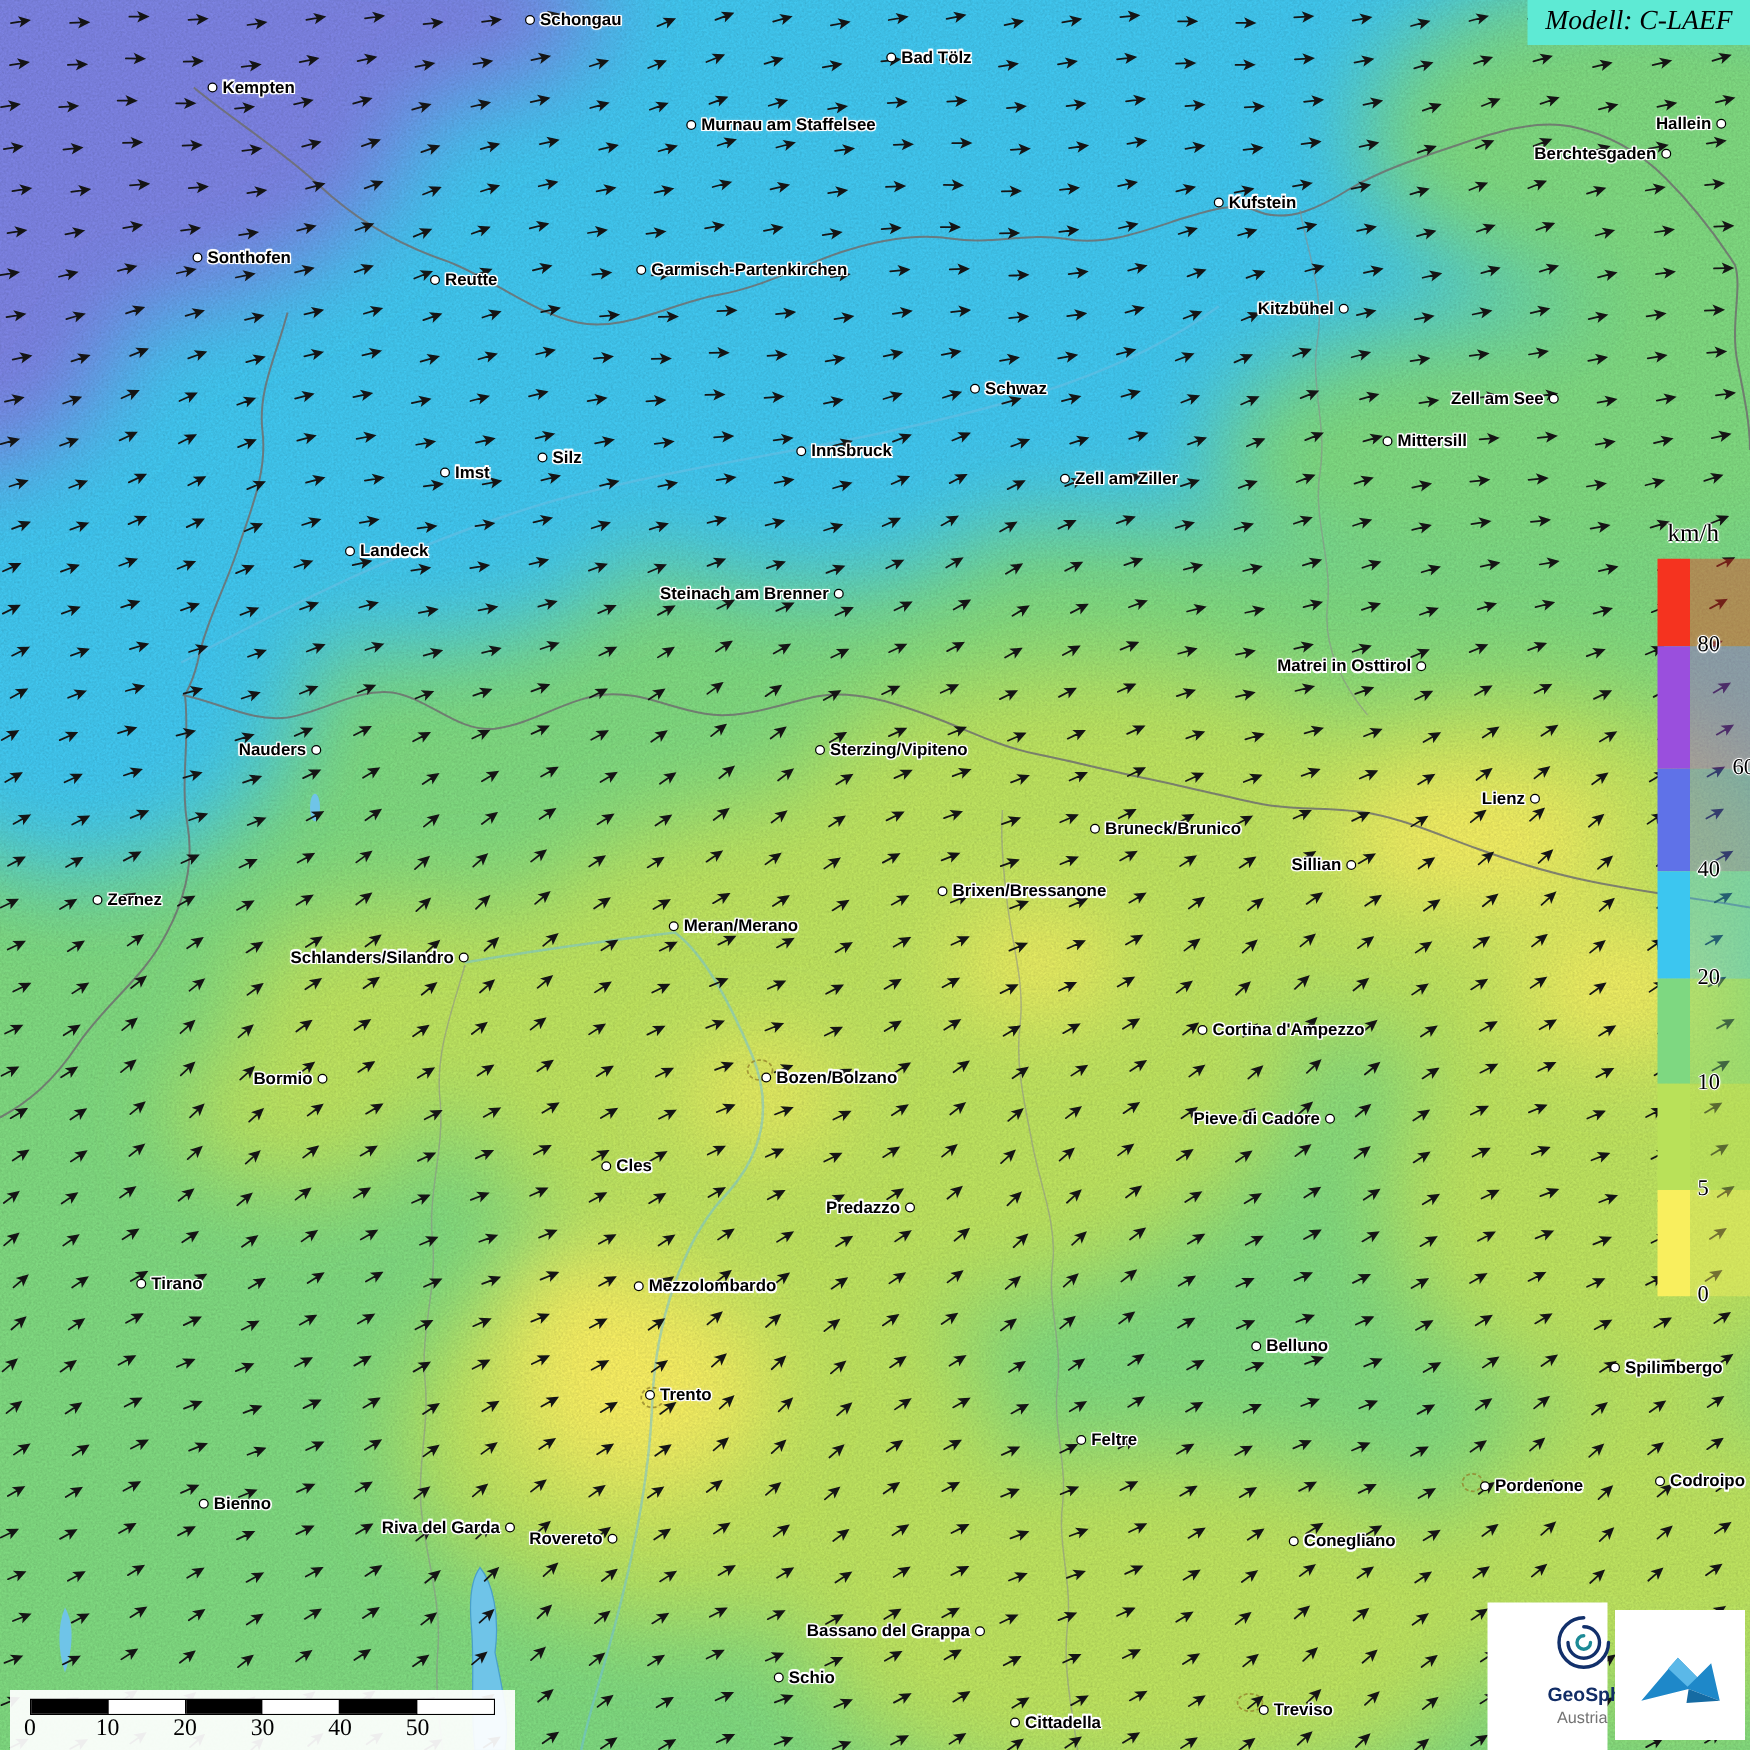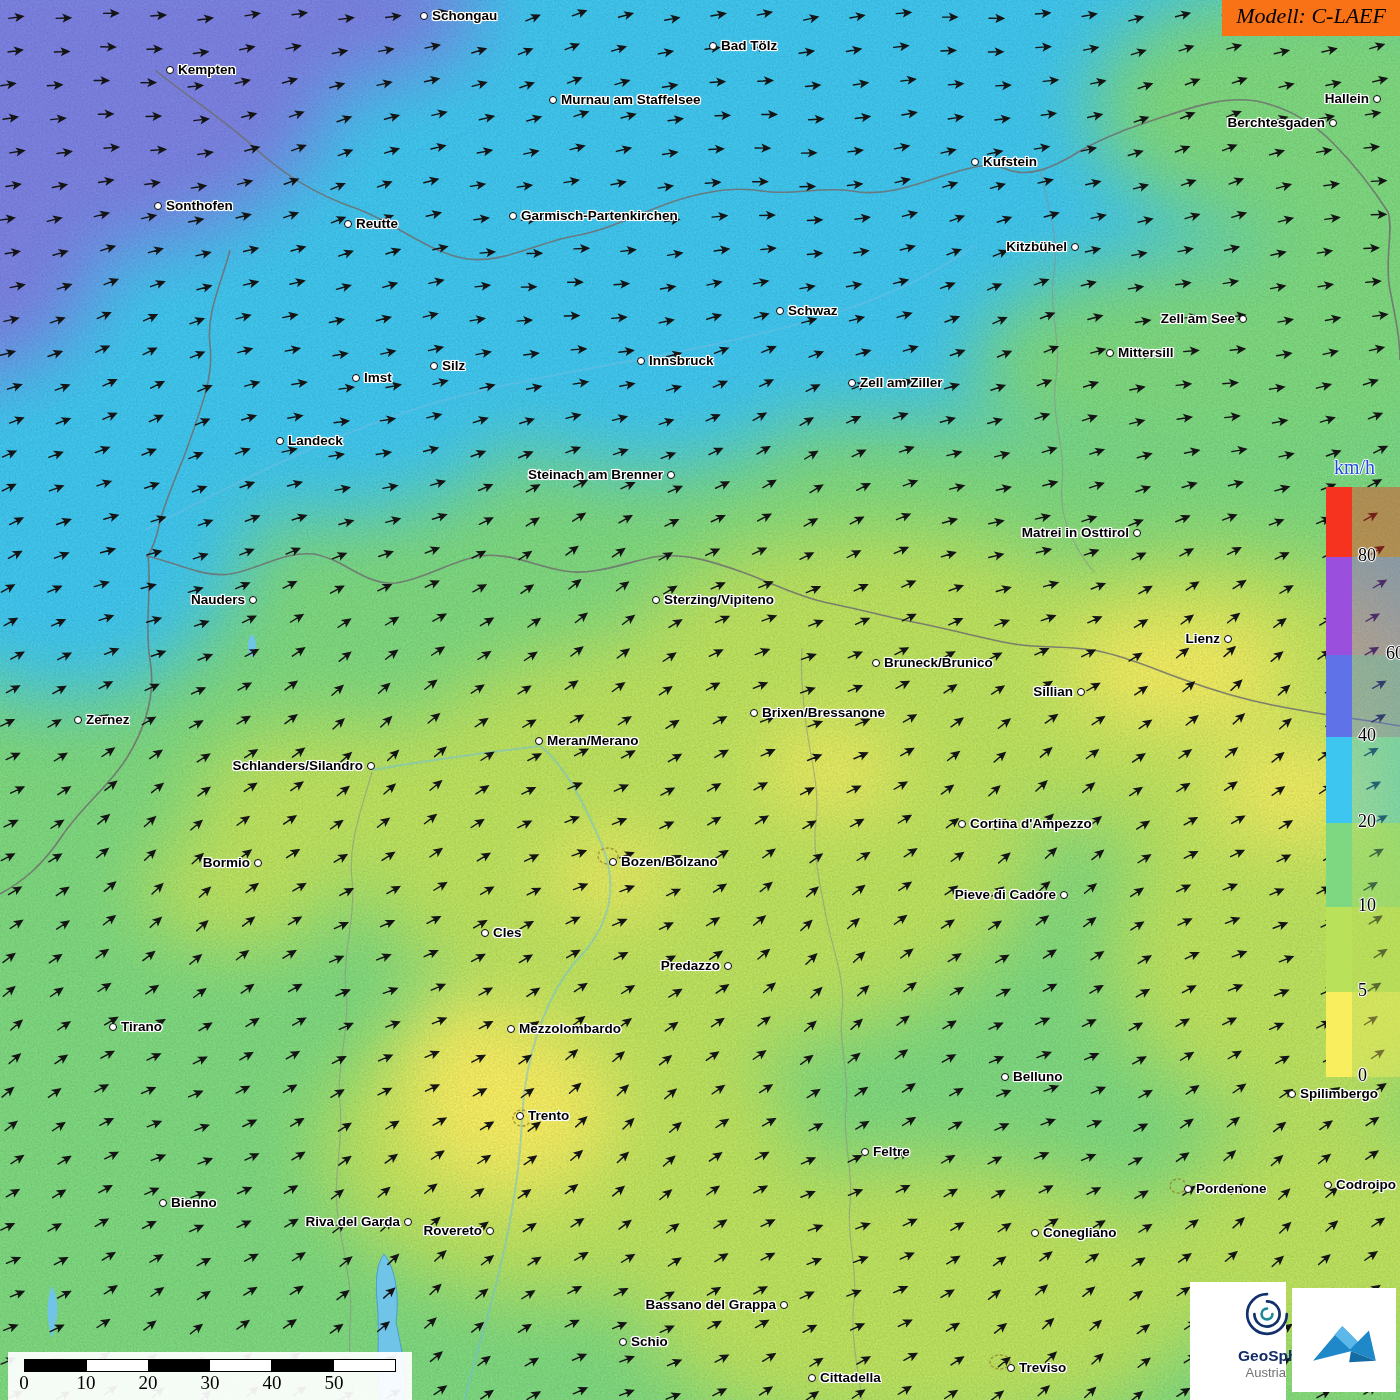--- a/index.html
+++ b/index.html
@@ -30,31 +30,30 @@
   
   #header-box {
     position: absolute; top: 0; left: 0; z-index: 10; background: #fff;
     border-right: 1px solid #222; border-bottom: 1px solid #222;
     padding: 6px 16px 8px 10px; min-width: 355px;
   }
   #header-title { font-family: "Liberation Serif", serif; font-size: 23px; color: #000; }
   #header-title .t { font-weight: bold; }
   #header-sub { font-family: "Liberation Serif", serif; font-style: italic; font-size: 21px; margin-top: 3px; }
   #model-box {
-    position: absolute; top: 0; right: 0; z-index: 10; background: #f97316;
+    position: absolute; top: 0; right: 0; z-index: 10; background: #5eead4;
     padding: 3px 14px 7px 14px; font-family: "Liberation Serif", serif;
     font-style: italic; font-size: 22px;
   }
 
   
   #legend { position: absolute; left: 1326px; top: 416px; z-index: 8; width: 74px; }
   #legend-title {
-    font-family: "Liberation Serif", serif; font-size: 20px; margin-left: 8px; color:#1d4ed8;
+    font-family: "Liberation Serif", serif; font-size: 20px; margin-left: 8px; color:#000000;
     text-shadow: 1px 0 0 #fff, -1px 0 0 #fff, 0 1px 0 #fff, 0 -1px 0 #fff, 0 0 3px #fff;
-    margin-top: 40px;
   }
   #legend-body { position: relative; margin-top: 8px; }
   #legend-solid { position: absolute; left: 0; top: 0; width: 26px; }
   #legend-fade  { position: absolute; left: 26px; top: 0; width: 48px; }
   #legend-labels{ position: absolute; left: 0; top: 0; width: 74px; }
   .leg-label {
     position: absolute; left: 32px; width: 40px; font-family: "Liberation Serif", serif;
     font-size: 18px; color: #000;
     text-shadow: 1px 0 0 #fff, -1px 0 0 #fff, 0 1px 0 #fff, 0 -1px 0 #fff, 0 0 3px #fff;
   }

